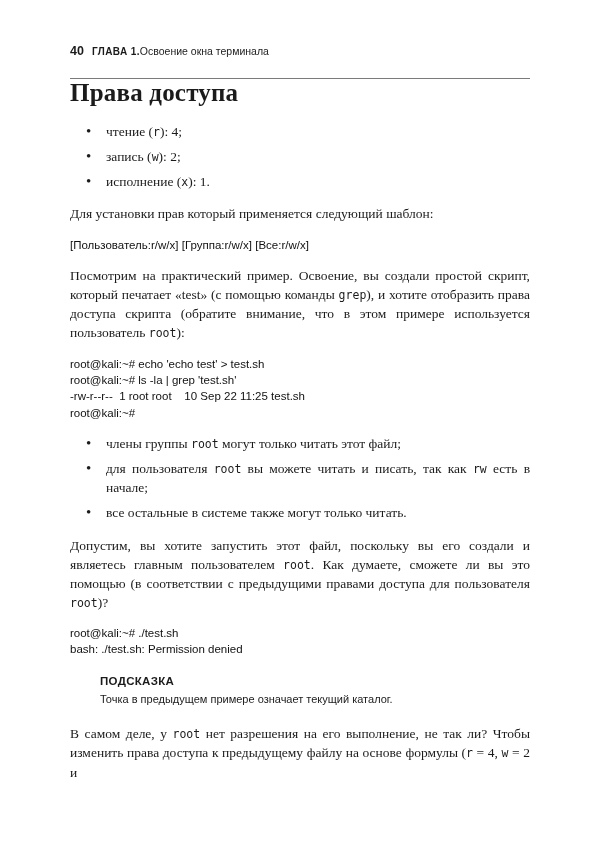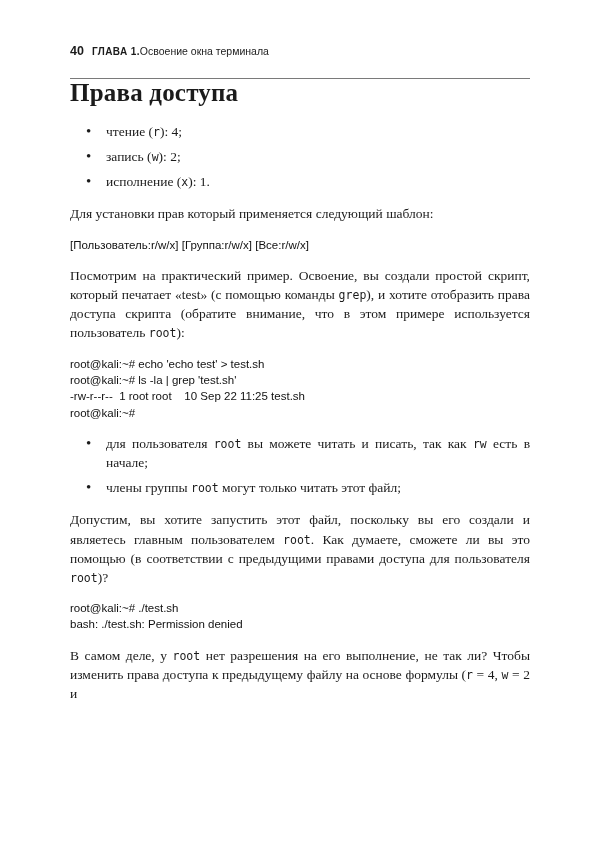--- a/index.html
+++ b/index.html
@@ -123,25 +123,30 @@
 
   <p class="body"><span>Посмотрим на практический пример. Освоение, вы создали простой скрипт, который печатает «test» (с помощью команды </span><code>grep</code><span>), и хотите отобразить права доступа скрипта (обратите внимание, что в этом примере используется пользователь </span><code>root</code><span>):</span></p>
 
   <pre class="code">root@kali:~# echo 'echo test' &gt; test.sh
 root@kali:~# ls -la | grep 'test.sh'
 -rw-r--r--  1 root root    10 Sep 22 11:25 test.sh
 root@kali:~#</pre>
 
 
   <ul class="bullets">
+    <li><span>члены группы </span><code>root</code><span> могут только читать этот файл;</span></li>
     <li><span>для пользователя </span><code>root</code><span> вы можете читать и писать, так как </span><code>rw</code><span> есть в начале;</span></li>
-    <li><span>члены группы </span><code>root</code><span> могут только читать этот файл;</span></li>
+    <li><span>все остальные в системе также могут только читать.</span></li>
   </ul>
 
   <p class="body"><span>Допустим, вы хотите запустить этот файл, поскольку вы его создали и являетесь главным пользователем </span><code>root</code><span>. Как думаете, сможете ли вы это помощью (в соответствии с предыдущими правами доступа для пользователя </span><code>root</code><span>)?</span></p>
 
   <pre class="code">root@kali:~# ./test.sh
 bash: ./test.sh: Permission denied</pre>
 
+  <aside class="hint">
+    <div class="hint-heading">ПОДСКАЗКА</div>
+    <p class="hint-text">Точка в предыдущем примере означает текущий каталог.</p>
+  </aside>
 
   <p class="body"><span>В самом деле, у </span><code>root</code><span> нет разрешения на его выполнение, не так ли? Чтобы изменить права доступа к предыдущему файлу на основе формулы (</span><code>r</code><span> = 4, </span><code>w</code><span> = 2 и </span></p>
 
 </div>
 
 </body></html>

